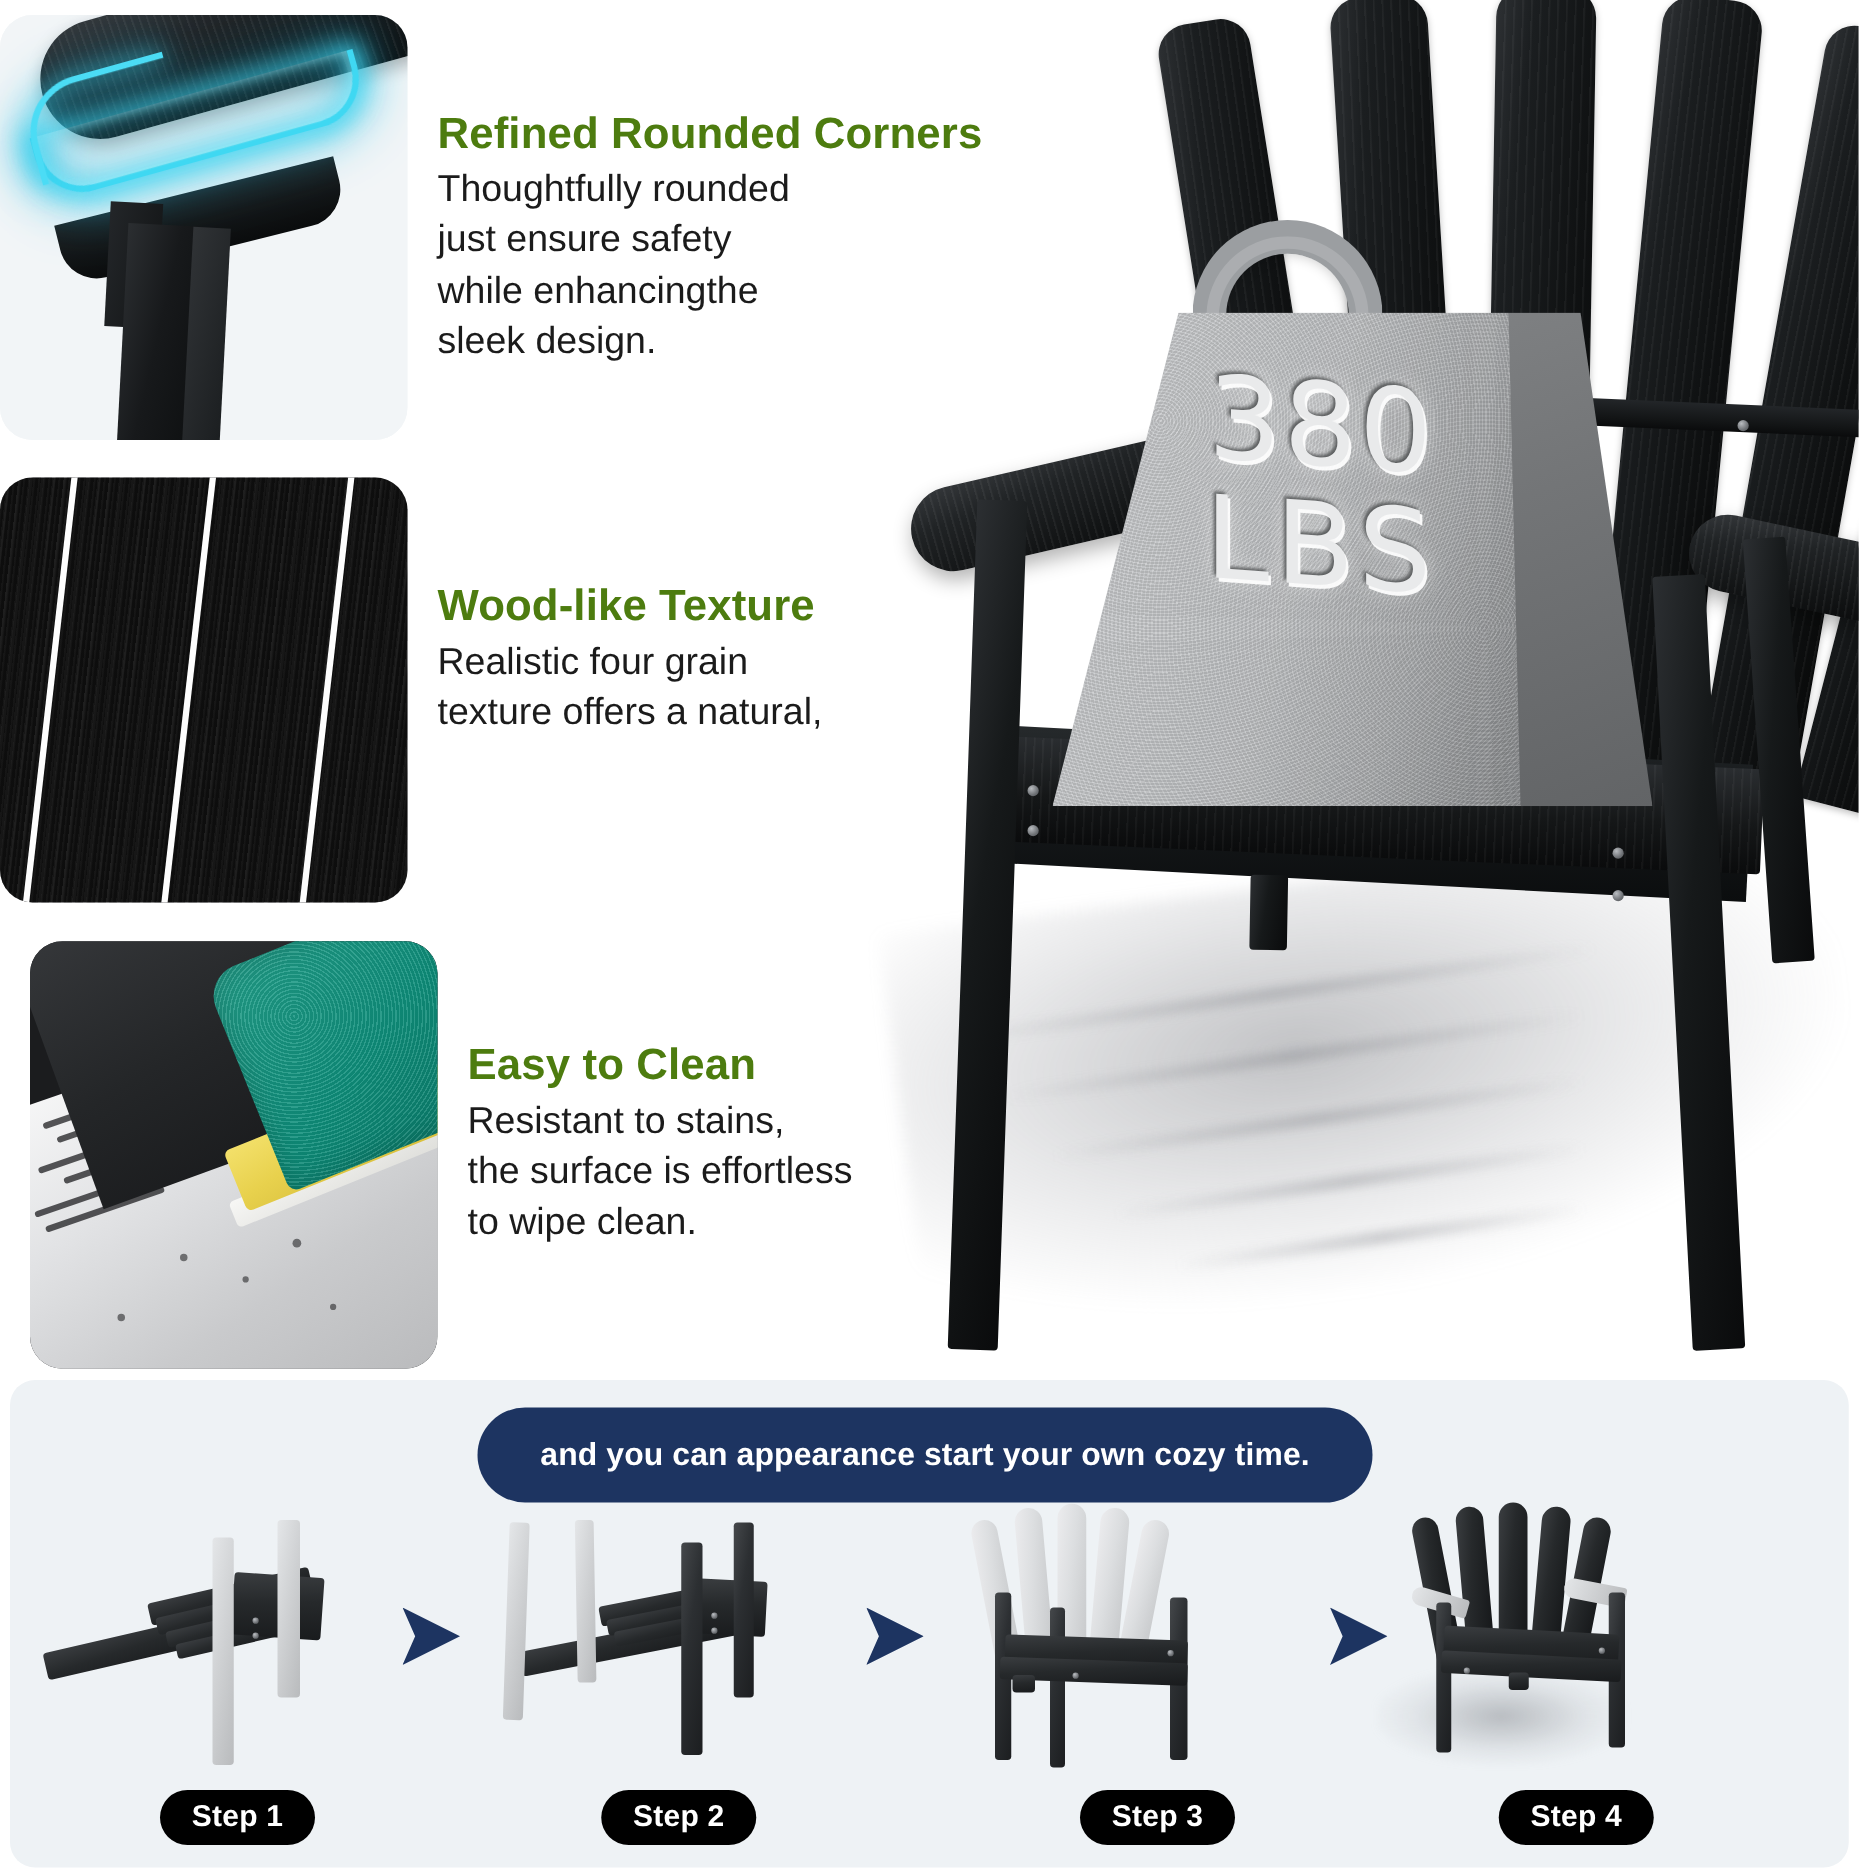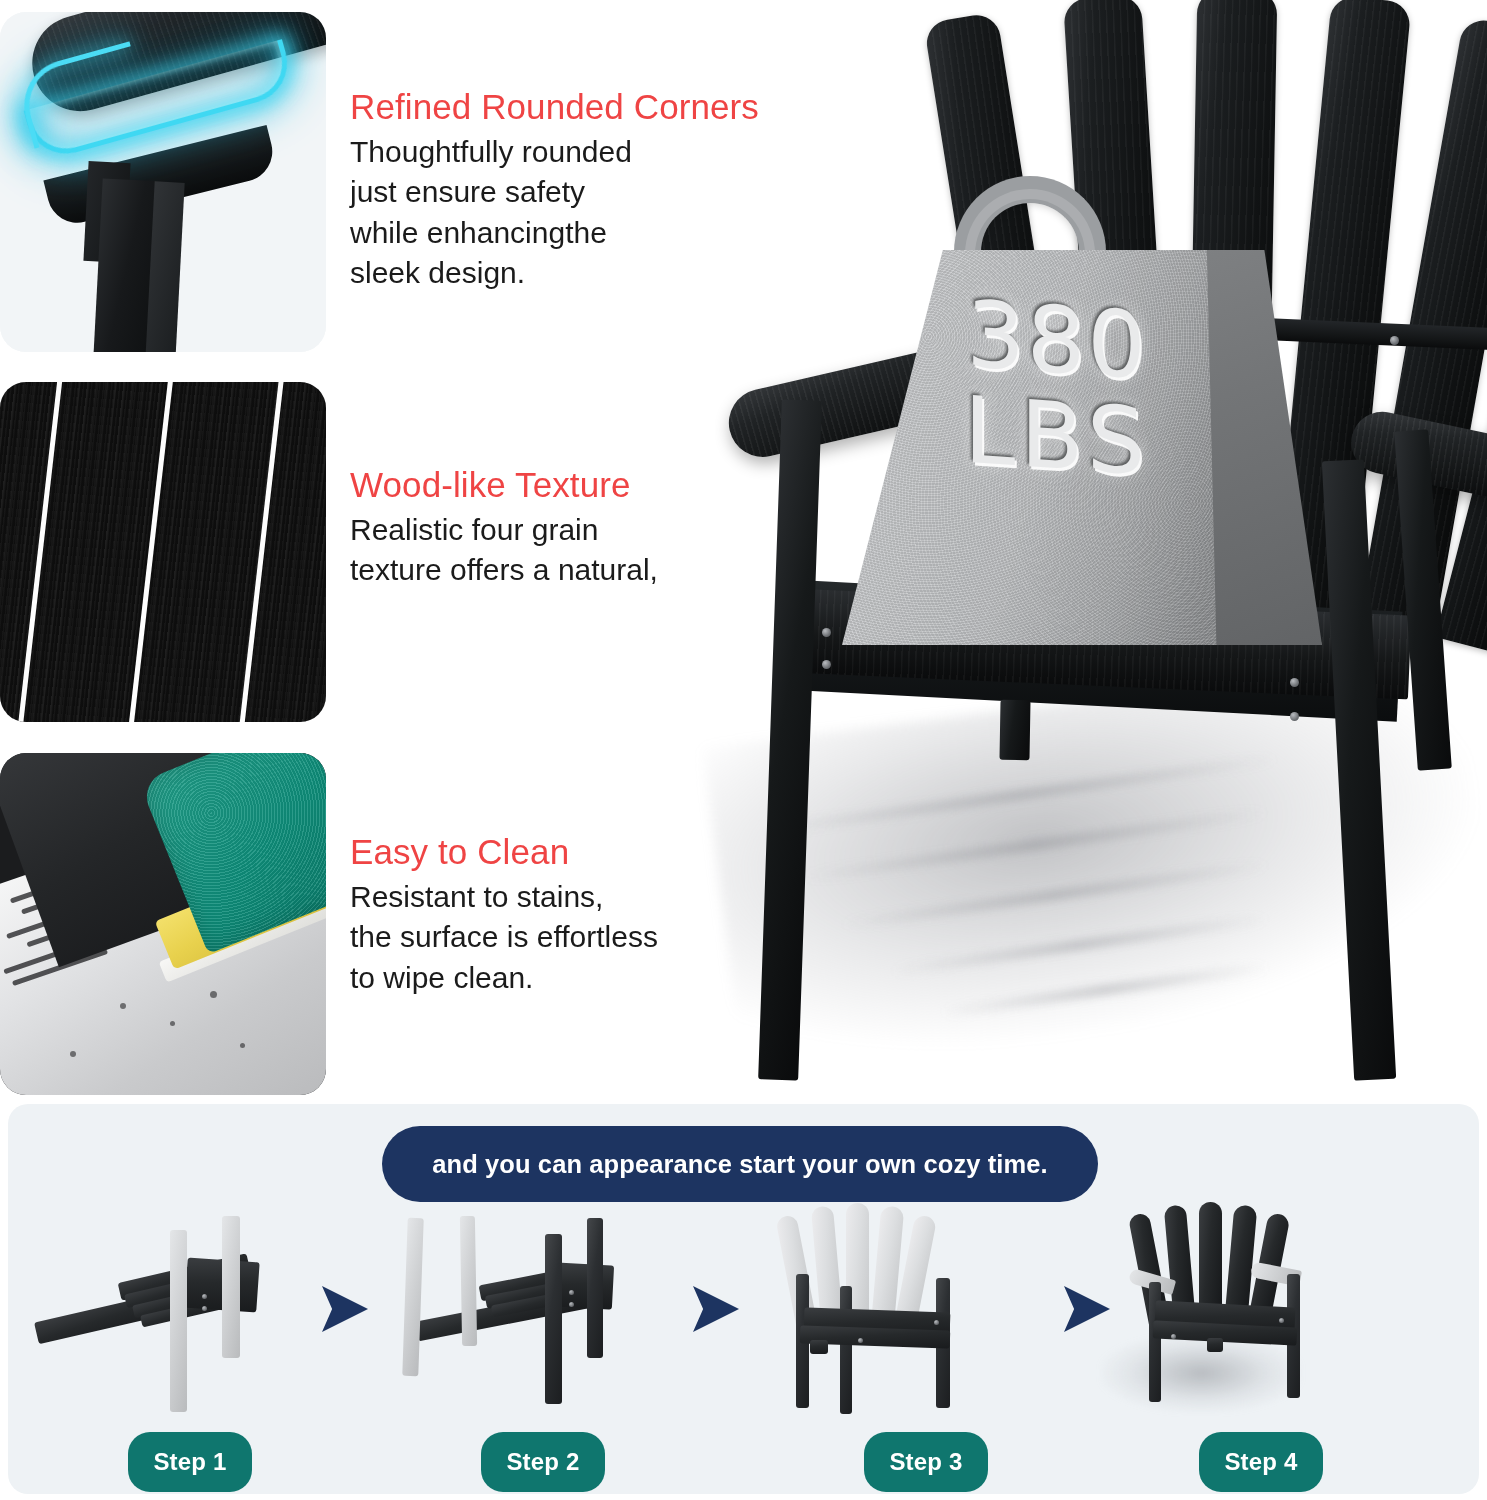--- a/index.html
+++ b/index.html
@@ -25,21 +25,21 @@
   }
   .feature-row {
     position: absolute;
     left: 0;
     width: 720px;
     display: flex;
     align-items: flex-start;
   }
   .feature-row.r0 { top: 12px;  height: 340px; }
   .feature-row.r1 { top: 382px; height: 340px; }
-  .feature-row.r2 { top: 753px; height: 342px; }
+  .feature-row.r2 { top: 753px; height: 342px; padding-left: 24px; }
 
   .thumb {
     position: relative;
     width: 326px; height: 100%;
     border-radius: 26px;
     overflow: hidden;
     flex: 0 0 326px;
     background: #f4f6f8;
   }
 
@@ -181,25 +181,25 @@
   .feature-text {
     padding-left: 24px;
     padding-top: 6px;
   }
   .feature-row.r0 .feature-text { padding-top: 74px; }
   .feature-row.r1 .feature-text { padding-top: 82px; }
   .feature-row.r2 .feature-text { padding-top: 78px; }
 
   .feature-title {
     font-size: 35px;
-    color: #ef4444;
+    color: #4d7c0f;
     letter-spacing: .1px;
     line-height: 1.18;
     white-space: nowrap;
-    font-weight: 400;
+    font-weight: 700;
   }
   .feature-desc {
     font-size: 30px;
     color: #1b1b1b;
     line-height: 1.34;
     margin-top: 5px;
     font-weight: 400;
   }
 
   
@@ -355,22 +355,22 @@
   }
   .step-cell.s0{ left:32px; }
   .step-cell.s1{ left:385px; }
   .step-cell.s2{ left:768px; }
   .step-cell.s3{ left:1103px; }
 
   .step-art{ position:absolute; left:0; top:0; width:300px; height:212px; }
   .step-badge{
     position:absolute; left:50%; transform:translateX(-50%);
     top: 224px;
-    min-width: 124px; height: 60px;
-    background:#0f766e;
+    min-width: 124px; height: 44px;
+    background:#000000;
     border-radius: 22px;
     color:#fff;
     display:flex; align-items:center; justify-content:center;
     font-size:24px; font-weight:700;
     letter-spacing:.2px;
     padding: 0 18px;
   }
   .step-arrow{
     position:absolute; top:78px;
     width:0; height:0;

